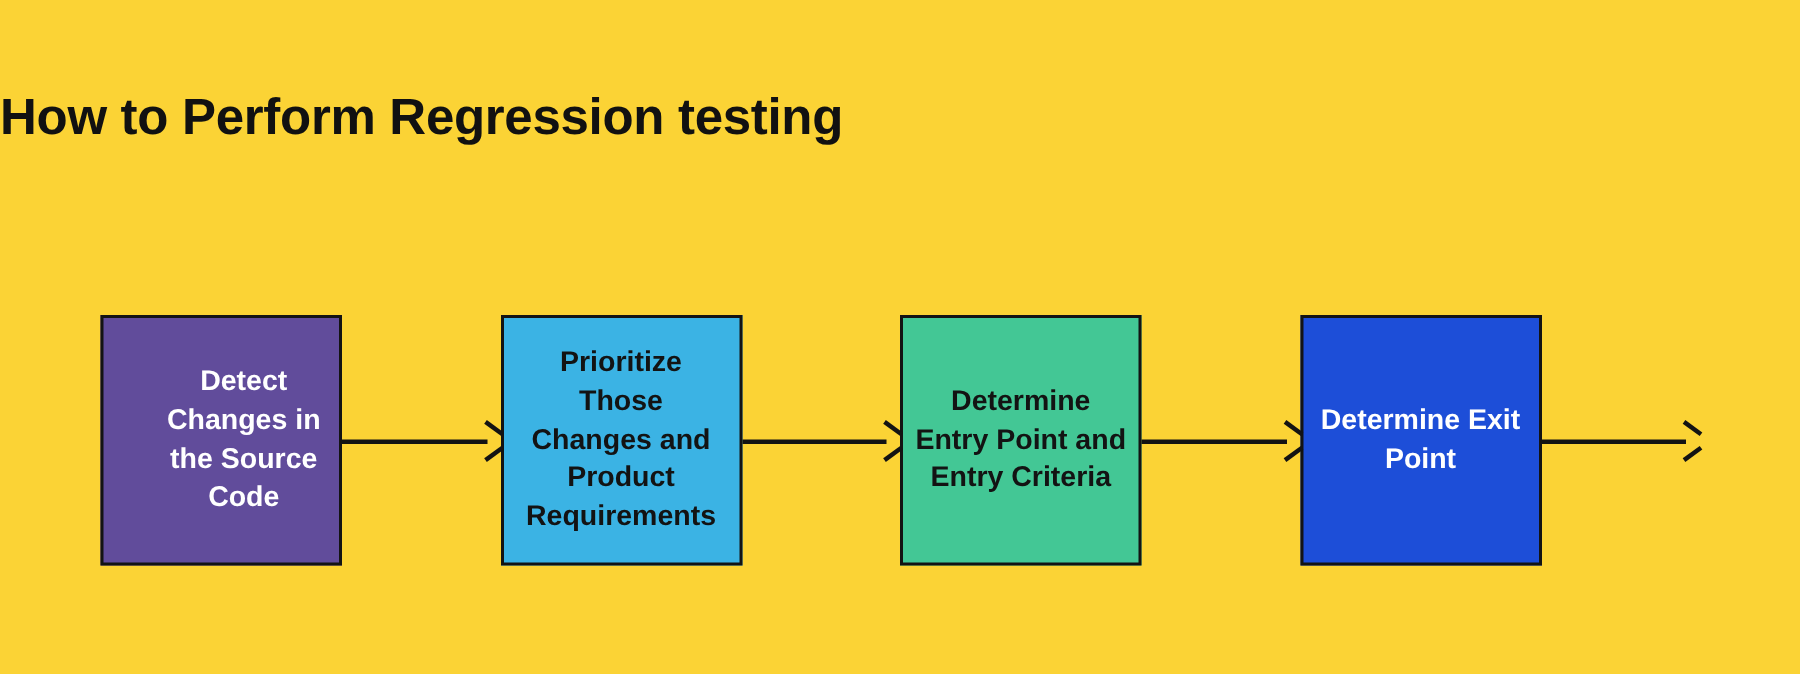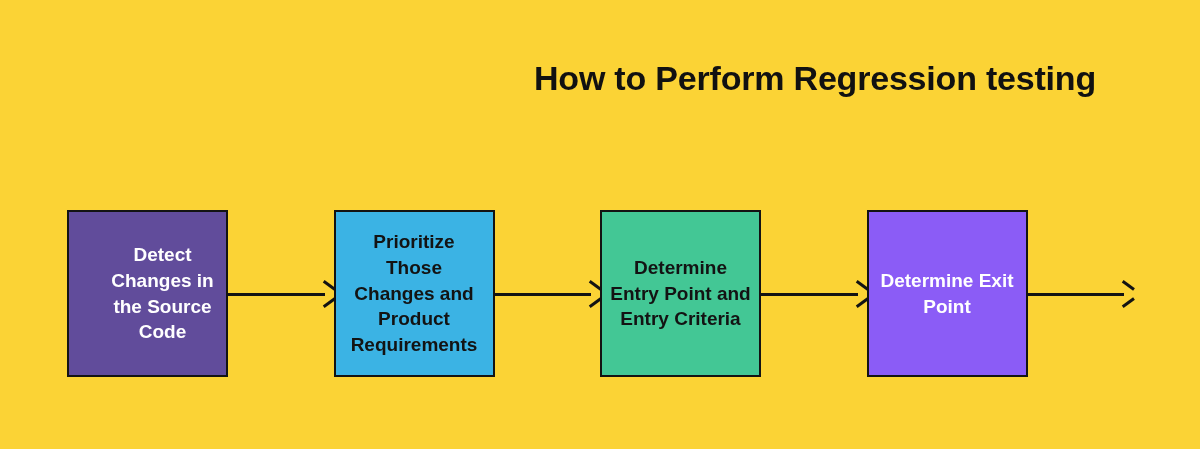--- a/index.html
+++ b/index.html
@@ -17,21 +17,21 @@
     position: relative;
     width: 1200px;
     height: 449px;
     background: #fbd335;
   }
   #diagram-title {
     position: absolute;
     left: 0;
     top: 58px;
     width: 1096px;
-    text-align: right;
+    text-align: left;
     font-size: 34px;
     font-weight: bold;
     color: #111111;
     letter-spacing: -0.2px;
     line-height: 1.2;
   }
   #flow-row {
     position: absolute;
     left: 67px;
     top: 210px;
@@ -132,21 +132,21 @@
 
     <div class="flow-step" style="background: rgb(67, 199, 149); border-color: rgb(19, 19, 19);">
       <span class="flow-step-label" style="color: rgb(19, 19, 19);">Determine Entry Point and Entry Criteria</span>
     </div>
 
     <div class="flow-connector">
       <span class="arrow-line" style="background: rgb(19, 19, 19);"></span>
       <span class="arrow-head"></span>
     </div>
 
-    <div class="flow-step" style="background: #8b5cf6; border-color: rgb(19, 19, 19); justify-content: flex-end;">
+    <div class="flow-step" style="background: #1d4ed8; border-color: rgb(19, 19, 19); justify-content: flex-end;">
       <span class="flow-step-label" style="color: rgb(255, 255, 255);">Determine Exit Point</span>
     </div>
 
     <div class="flow-connector">
       <span class="arrow-line" style="background: rgb(19, 19, 19);"></span>
       <span class="arrow-head"></span>
     </div>
 
 
   </div>

